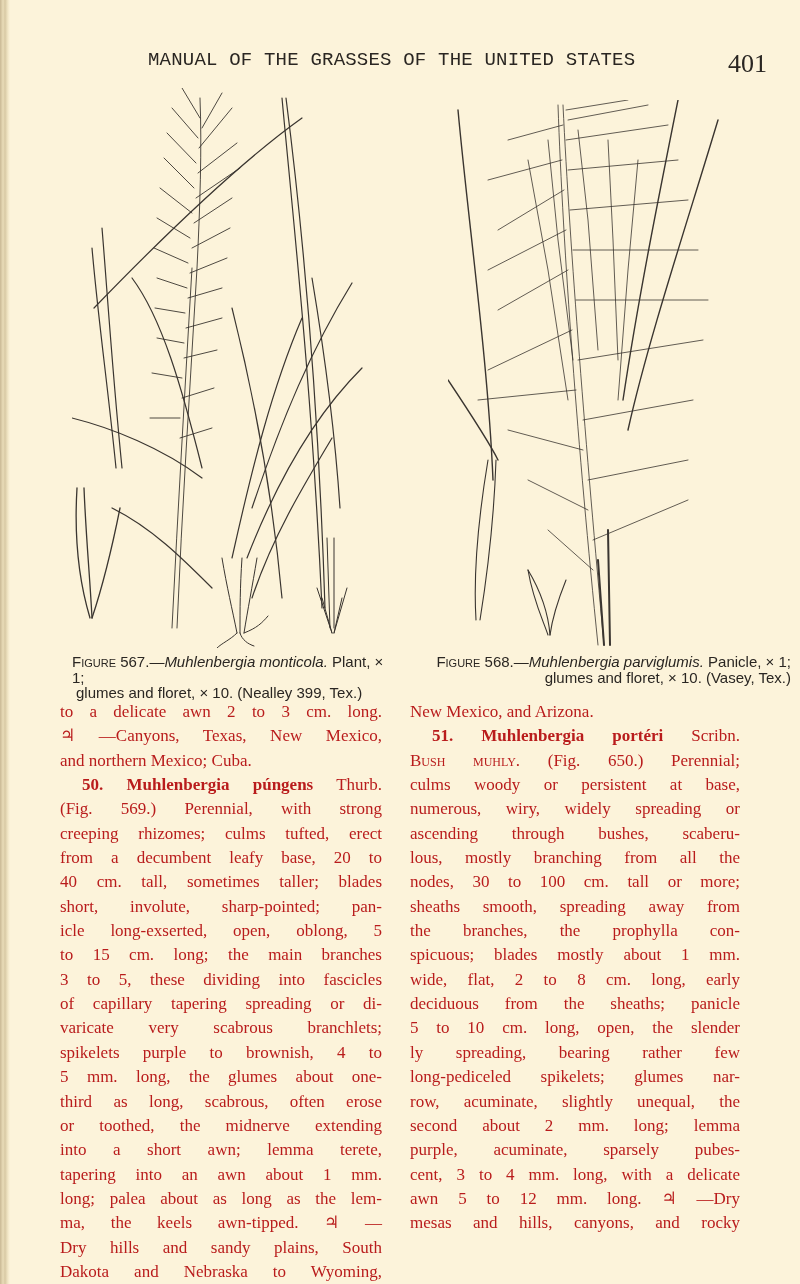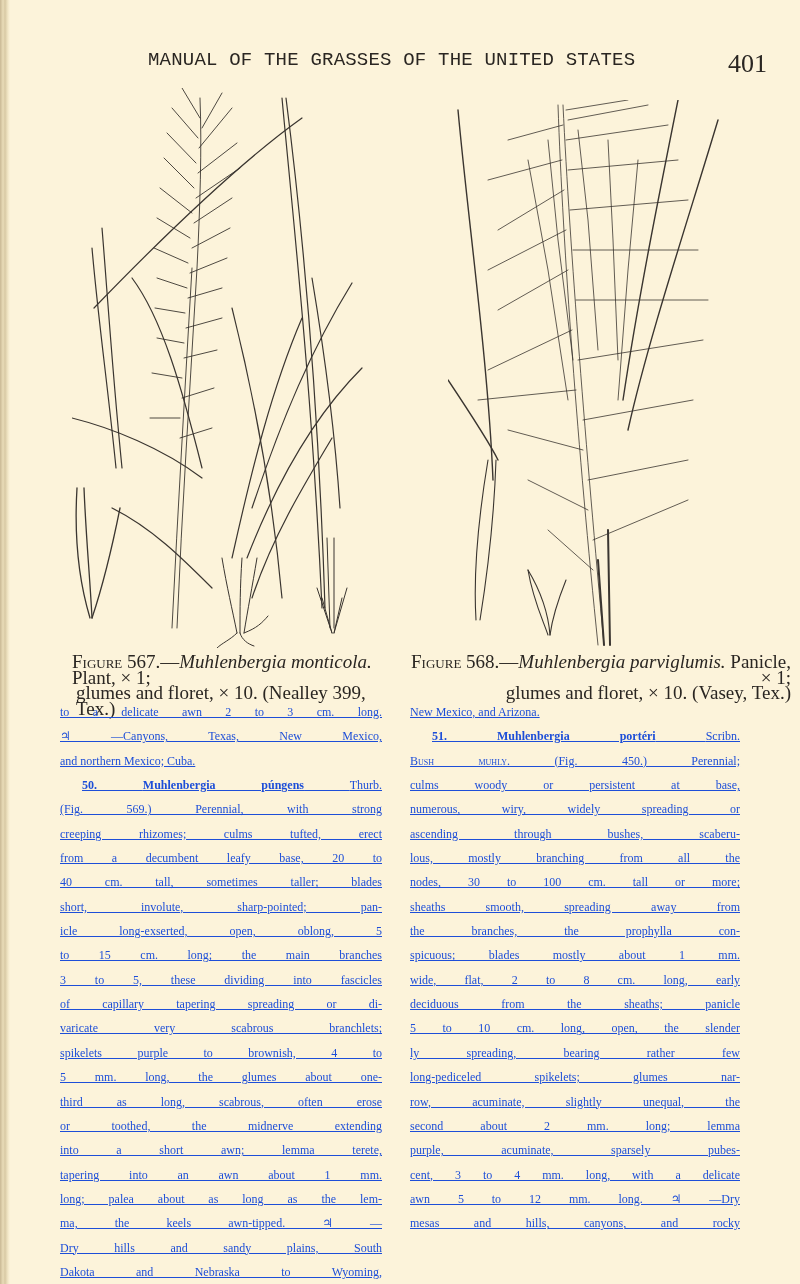--- a/index.html
+++ b/index.html
@@ -26,34 +26,33 @@
     position:absolute; left:728px; top:0;
     font-family:"Liberation Serif",serif; font-size:26px; color:#2a2622;
   }
   .figure { position:absolute; }
   .figure svg { display:block; }
   #fig-567 { left:72px; top:88px; width:296px; height:560px; }
   #fig-568 { left:448px; top:100px; width:285px; height:548px; }
 
   .caption {
     position:absolute;
-    font-family:Liberation Serif, serif; font-size:19px; line-height:15.5px;
+    font-family:Liberation Sans, sans-serif; font-size:15px; line-height:15.5px;
     color:#2a2622;
   }
   .caption .sc { font-variant:small-caps; }
   .caption i { font-style:italic; }
   #cap-567 { left:72px; top:654px; width:318px; text-align:left; }
   #cap-567 .l2 { display:block; padding-left:4px; }
   #cap-568 { left:411px; top:654px; width:380px; text-align:right; }
 
   .column {
     position:absolute; top:700px;
-    font-family:"Liberation Serif",serif; font-size:12px; line-height:24.35px;
-    color:#1d4ed8;
-    text-decoration:underline;
+    font-family:"Liberation Serif",serif; font-size:17px; line-height:24.35px;
+    color:#b91c1c;
   }
   #col-left { left:60px; width:322px; }
   #col-right { left:410px; width:330px; }
   .line { display:block; white-space:nowrap; text-align:justify; text-align-last:justify; height:24.35px; }
   .line.last { text-align-last:left; }
   .line.indent { padding-left:22px; }
   b.head { font-weight:bold; }
   .sc { font-variant:small-caps; }
 </style>
 </head>
@@ -233,21 +232,21 @@
   <span class="line">tapering into an awn about 1 mm.</span>
   <span class="line">long; palea about as long as the lem-</span>
   <span class="line">ma, the keels awn-tipped. ♃ —</span>
   <span class="line">Dry hills and sandy plains, South</span>
   <span class="line">Dakota and Nebraska to Wyoming,</span>
 </div>
 
 <div class="column" id="col-right">
   <span class="line last">New Mexico, and Arizona.</span>
   <span class="line indent"><b class="head">51.</b> <b class="head">Muhlenbergia portéri</b> <span>Scribn.</span></span>
-  <span class="line"><span class="sc">Bush muhly.</span> <span>(Fig. 450.) Perennial;</span></span>
+  <span class="line"><span class="sc">Bush muhly.</span> <span>(Fig. 650.) Perennial;</span></span>
   <span class="line">culms woody or persistent at base,</span>
   <span class="line">numerous, wiry, widely spreading or</span>
   <span class="line">ascending through bushes, scaberu-</span>
   <span class="line">lous, mostly branching from all the</span>
   <span class="line">nodes, 30 to 100 cm. tall or more;</span>
   <span class="line">sheaths smooth, spreading away from</span>
   <span class="line">the branches, the prophylla con-</span>
   <span class="line">spicuous; blades mostly about 1 mm.</span>
   <span class="line">wide, flat, 2 to 8 cm. long, early</span>
   <span class="line">deciduous from the sheaths; panicle</span>

